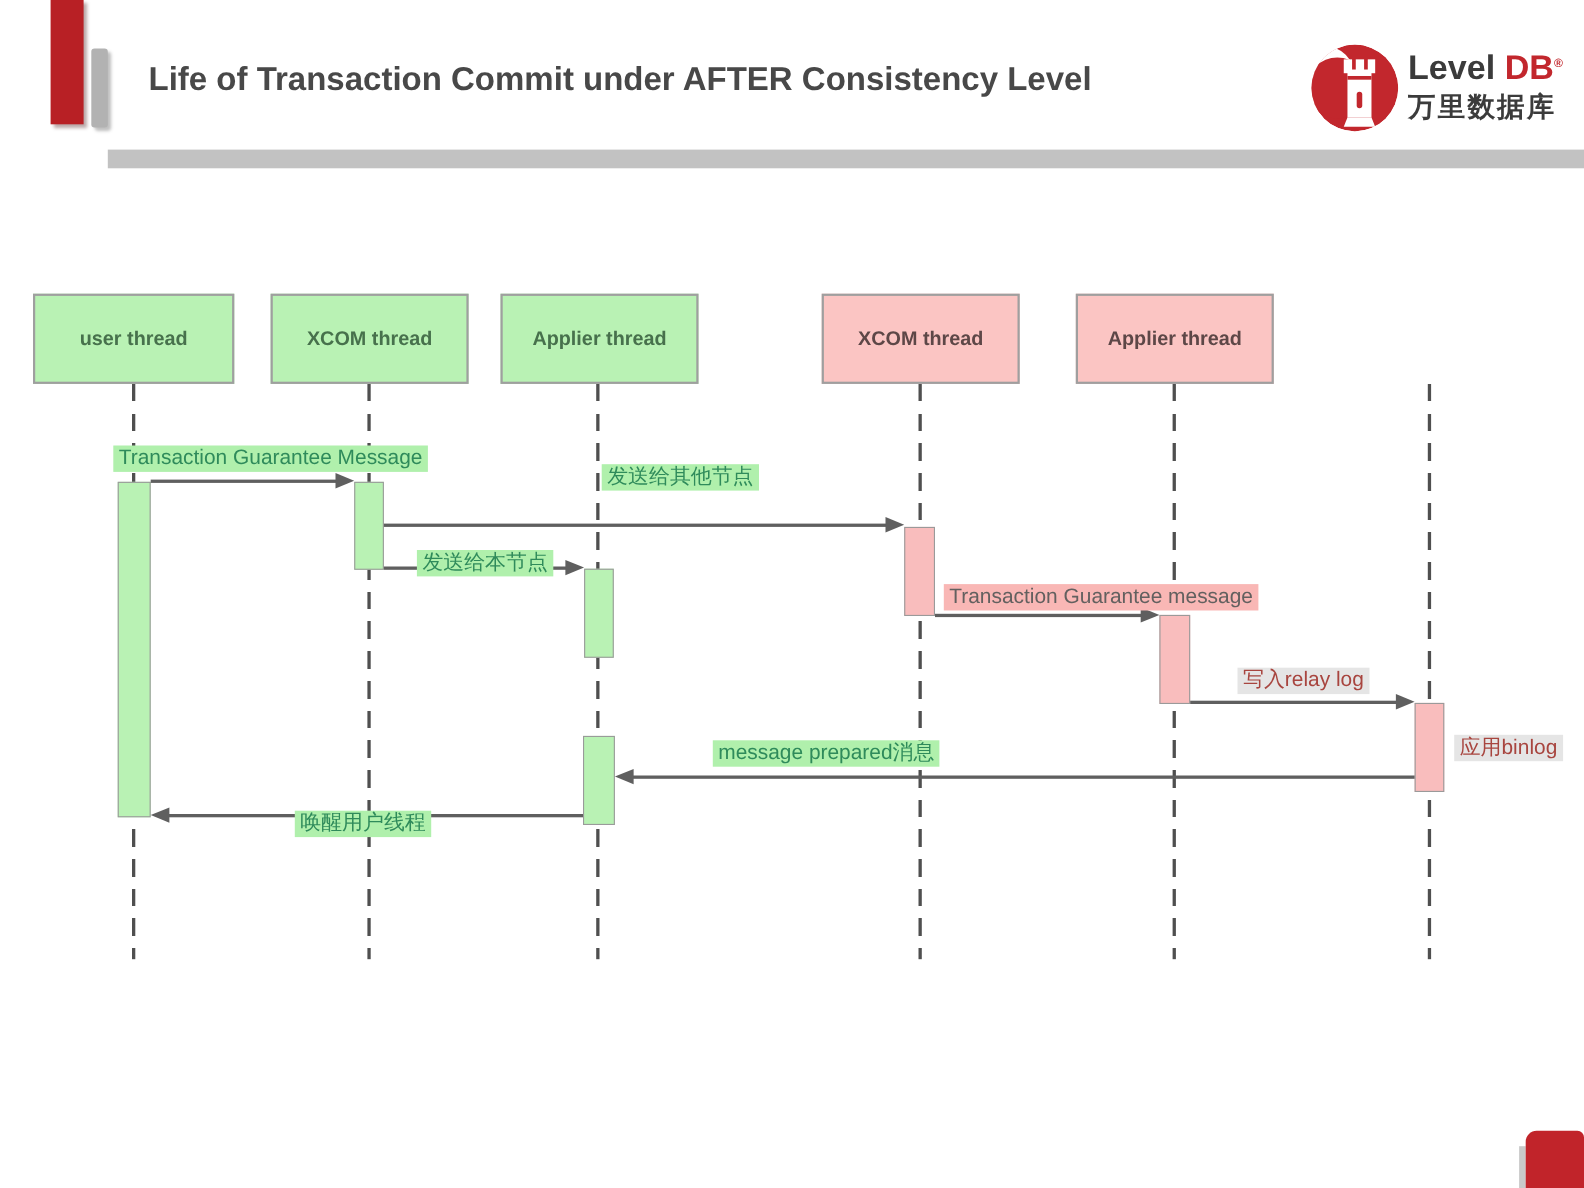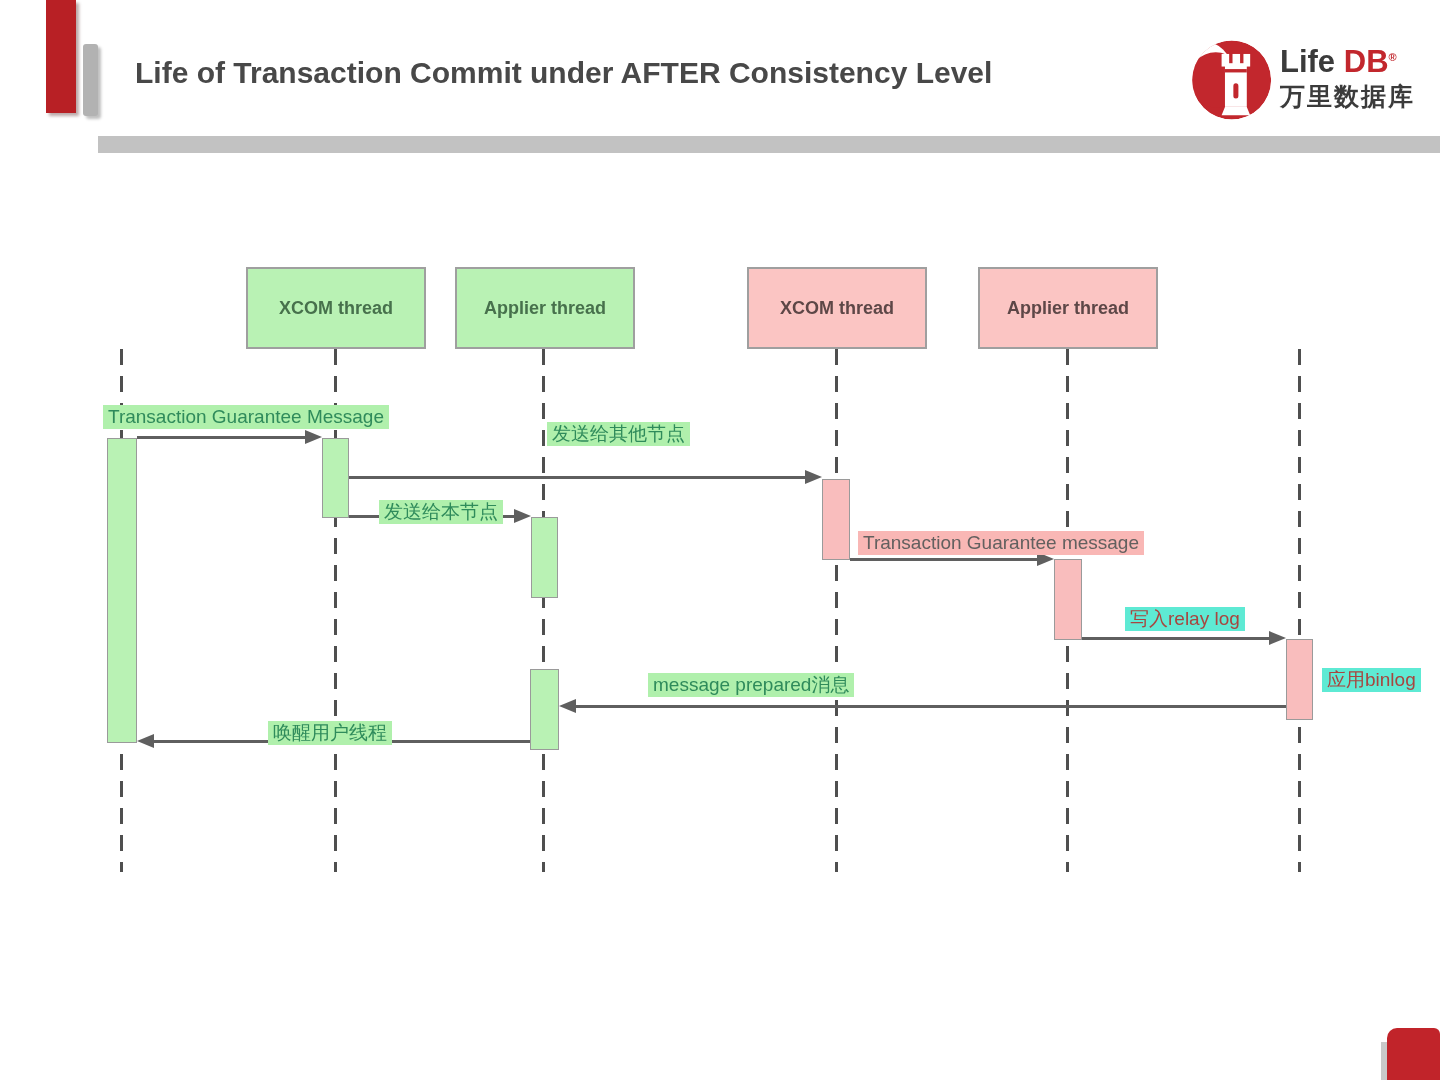--- a/index.html
+++ b/index.html
@@ -44,21 +44,21 @@
   .msgline { position:absolute; height:3px; background:#5f5f5f; }
   .head { position:absolute; width:0; height:0;
           border-top:7px solid transparent; border-bottom:7px solid transparent; }
   .head.r { border-left:17px solid #5f5f5f; }
   .head.l { border-right:17px solid #5f5f5f; }
 
   .mlabel { position:absolute; font-size:19px; line-height:24px; padding:0 5px;
             white-space:nowrap; }
   .mlabel.green    { background:#b0f0ac; color:#2f8b5b; }
   .mlabel.pinkgray { background:#f9b7b5; color:#63605f; }
-  .mlabel.pinkred  { background:#5eead4; color:#a8453f; }
+  .mlabel.pinkred  { background:#e5e5e5; color:#a8453f; }
 
   
   .corner-shadow { position:absolute; left:1381px; top:1042px; width:6px; height:38px;
                    background:#c9c9c9; }
   .corner-tab { position:absolute; left:1387px; top:1028px; width:53px; height:52px;
                 background:#c1242a; border-top-left-radius:10px; border-top-right-radius:6px; }
 </style>
 </head>
 <body>
 
@@ -84,31 +84,34 @@
       <g fill="#ffffff">
         <rect x="44" y="30" width="26" height="52"></rect>
         <rect x="40" y="19" width="9" height="15"></rect>
         <rect x="53" y="19" width="9" height="15"></rect>
         <rect x="66" y="19" width="8" height="15"></rect>
         <polygon points="44,82 70,82 74,92 40,92"></polygon>
       </g>
       <rect x="44" y="37" width="26" height="4" fill="#c2272d"></rect>
       <rect x="54" y="54" width="6" height="18" rx="3" fill="#c2272d"></rect>
     </svg>
-    <div class="brand-en"><span>Life</span>&nbsp;<span class="db">DB</span><sup>®</sup></div>
+    <div class="brand-en"><span>Level</span>&nbsp;<span class="db">DB</span><sup>®</sup></div>
     <div class="brand-cn">万里数据库</div>
   </div>
 
   <div class="lifeline" style="left:120px"></div>
   <div class="lifeline" style="left:334px"></div>
   <div class="lifeline" style="left:542px"></div>
   <div class="lifeline" style="left:835px"></div>
   <div class="lifeline" style="left:1066px"></div>
   <div class="lifeline" style="left:1298px"></div>
 
+  <div class="pbox green" style="left:30px;  width:183px">
+      <span>user thread</span>
+    </div>
   <div class="pbox green" style="left:246px; width:180px">
       <span>XCOM thread</span>
     </div>
   <div class="pbox green" style="left:455px; width:180px">
       <span>Applier thread</span>
     </div>
   <div class="pbox pink" style="left:747px; width:180px">
       <span>XCOM thread</span>
     </div>
   <div class="pbox pink" style="left:978px; width:180px">
@@ -144,18 +147,18 @@
   <div class="msgline" style="left:153px; top:740px; width:377px"></div>
   <div class="head l" style="left:137px; top:734px"></div>
 
   <div class="mlabel green" style="left:103px; top:405px">Transaction Guarantee Message</div>
   <div class="mlabel green" style="left:547px; top:422px">发送给其他节点</div>
   <div class="mlabel green" style="left:379px; top:500px">发送给本节点</div>
   <div class="mlabel pinkgray" style="left:858px; top:531px">Transaction Guarantee message</div>
   <div class="mlabel pinkred" style="left:1125px;top:607px">写入relay log</div>
   <div class="mlabel pinkred" style="left:1322px;top:668px">应用binlog</div>
   <div class="mlabel green" style="left:648px; top:673px">message prepared消息</div>
-  <div class="mlabel green" style="left:268px; top:721px">唤醒用户线程</div>
+  <div class="mlabel green" style="left:268px; top:737px">唤醒用户线程</div>
 
   <div class="corner-shadow"></div>
   <div class="corner-tab"></div>
 
 </div>
 
 </body></html>

